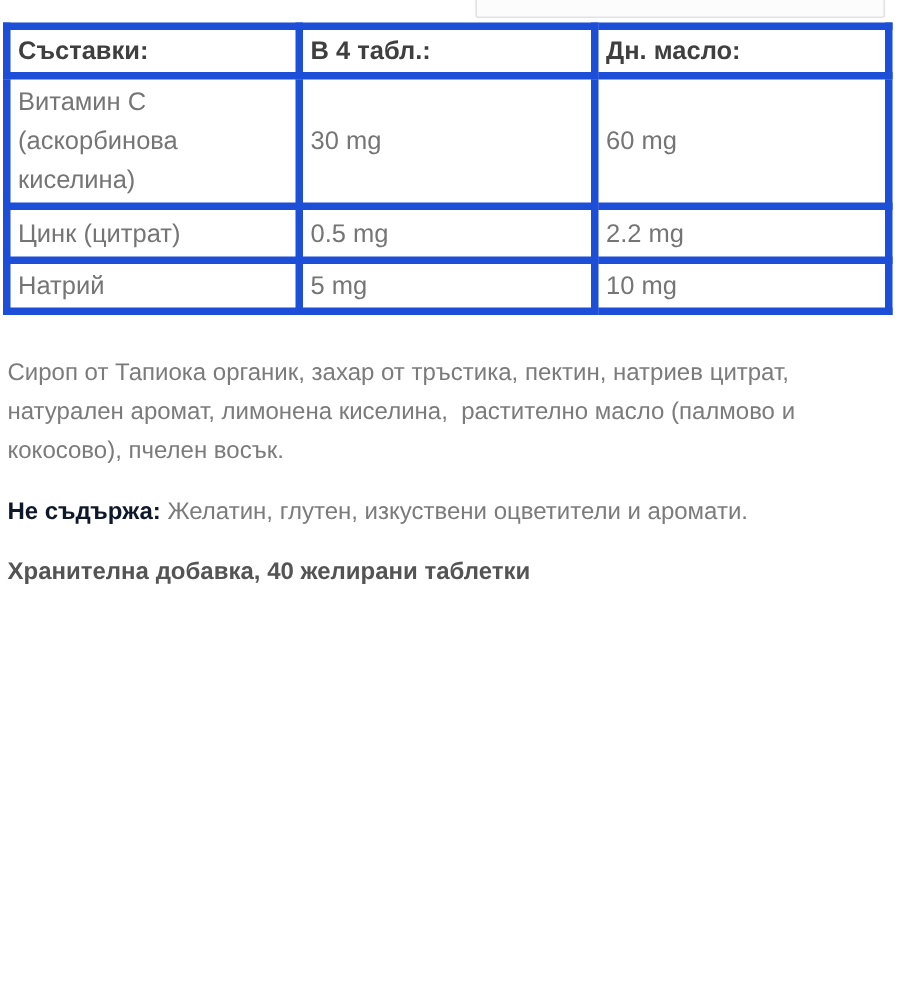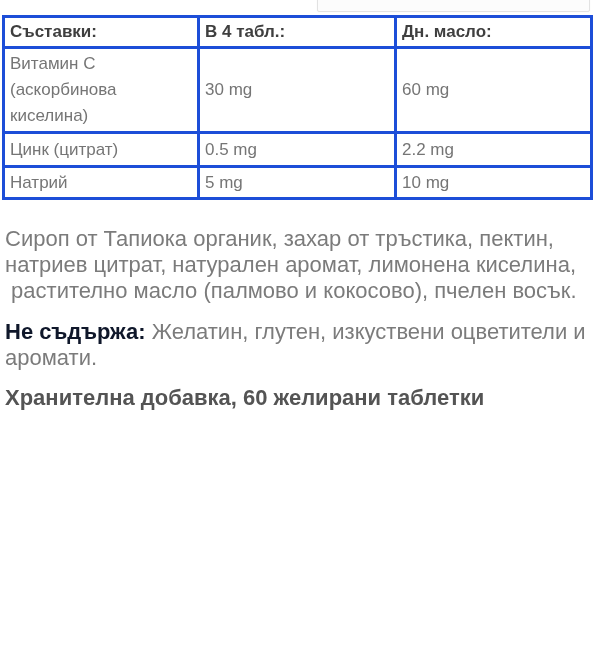--- a/index.html
+++ b/index.html
@@ -25,40 +25,40 @@
   table.facts {
     border-collapse: collapse;
     table-layout: fixed;
     width: 588px;
     margin: 15px 0 0 2px;
     font-size: 17px;
     line-height: 26px;
     color: #757575;
   }
   table.facts th, table.facts td {
-    border: 3px solid #1d4ed8;
+    border: 5px solid #1d4ed8;
     padding: 1px 5px;
     vertical-align: middle;
     text-align: left;
     overflow: hidden;
   }
   table.facts th {
     color: #3f3f3f;
     font-weight: bold;
     height: 26px;
   }
   td.ing { white-space: pre-line; }
   tr.r1 td { height: 243px; }
   tr.r2 td { height: 80px; }
   tr.r3 td { height: 29px; }
   tr.r4 td { height: 27px; }
   .para {
     width: 592px;
     margin: 26px 0 0 5px;
-    font-size: 22px;
+    font-size: 16px;
     line-height: 26px;
     color: #7b7b7b;
     white-space: pre-line;
   }
   .para.p2 { margin-top: 15px; }
   .para.p3 { margin-top: 14px; font-weight: bold; color: #545454; }
   .bold-label { font-weight: bold; color: #0f172a; }
 </style>
 </head>
 <body>
@@ -96,13 +96,13 @@
       <td>5 mg</td>
       <td>10 mg</td>
     </tr>
   </tbody>
 </table>
 
 <p class="para p1">Сироп от Тапиока органик, захар от тръстика, пектин, натриев цитрат, натурален аромат, лимонена киселина, &nbsp;растително масло (палмово и кокосово), пчелен восък.</p>
 
 <p class="para p2"><span class="bold-label">Не съдържа:</span><span> Желатин, глутен, изкуствени оцветители и аромати.</span></p>
 
-<p class="para p3">Хранителна добавка, 60 желирани таблетки</p>
+<p class="para p3">Хранителна добавка, 40 желирани таблетки</p>
 
 </body></html>

